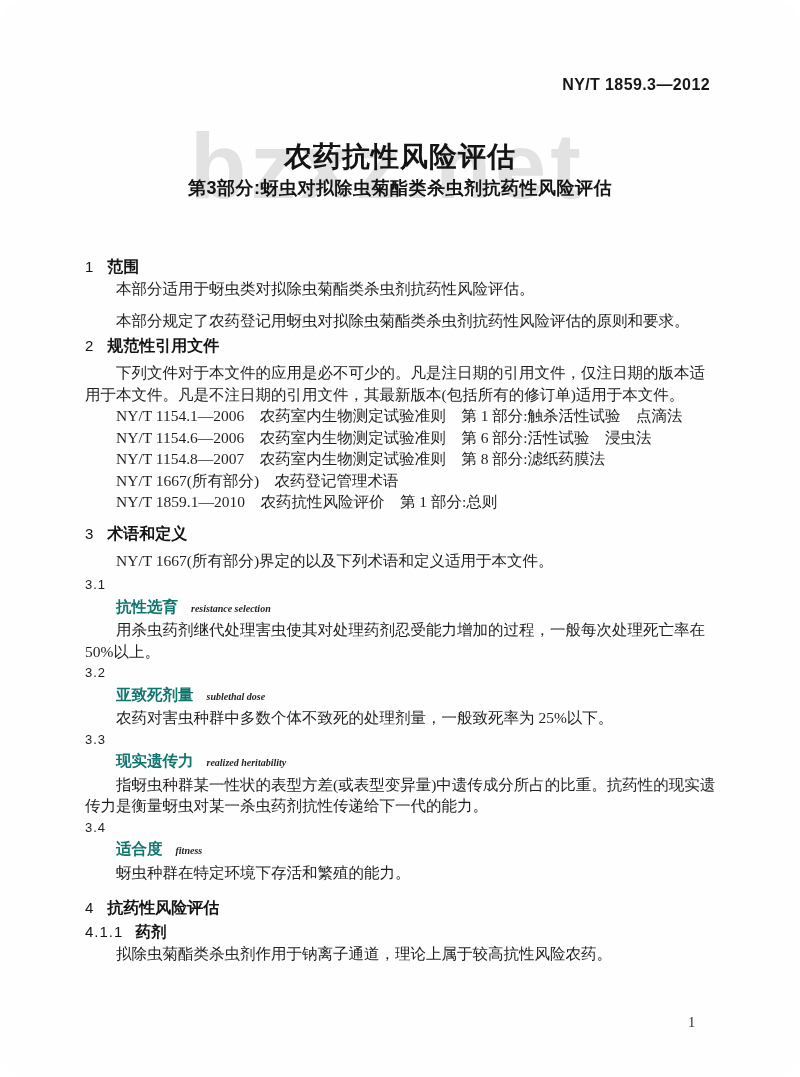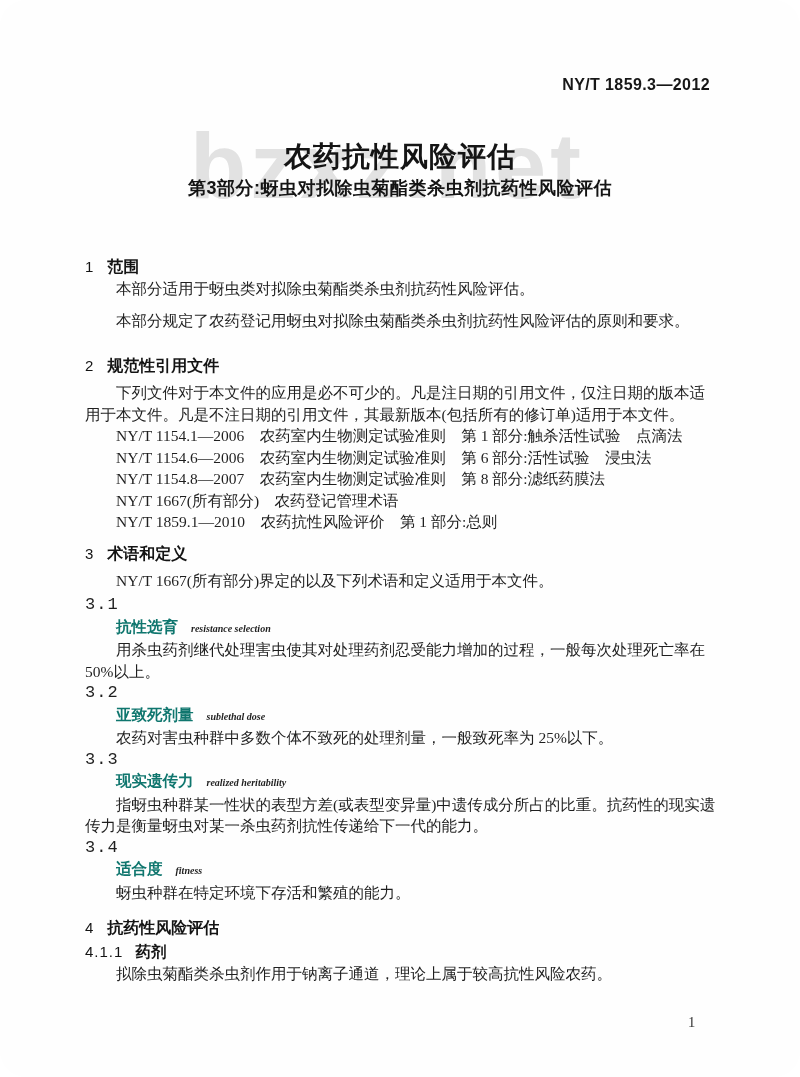--- a/index.html
+++ b/index.html
@@ -35,22 +35,22 @@
     font-family:"Liberation Sans", sans-serif;
     font-size:16px; line-height:22px; font-weight:700; color:#141414;
   }
   .sec-h .num { font-weight:400; font-size:15px; margin-right:14px; }
   .sub-h {
     font-family:"Liberation Sans", sans-serif;
     font-size:15.5px; line-height:21.5px; font-weight:700; color:#141414;
   }
   .sub-h .num { font-weight:400; font-size:15px; margin-right:12px; letter-spacing:1px; }
   .term-num {
-    font-family:Liberation Mono, monospace;
-    font-size:17px; line-height:21.5px; letter-spacing:1px; color:#1f1f1f;
+    font-family:Liberation Sans, sans-serif;
+    font-size:13px; line-height:21.5px; letter-spacing:1px; color:#1f1f1f;
   }
   .term-h { padding-left:2em; line-height:21.5px; }
   .term-h .zh {
     font-family:"Liberation Sans", sans-serif; font-weight:700; font-size:15.5px; color:#0f766e;
   }
   .term-h .en {
     font-family:"Liberation Serif", serif; font-weight:700; font-size:10px; margin-left:13px;font-style:italic;
   }
   .para { margin:0; text-indent:2em; }
   .ref-line { padding-left:2em; }
@@ -74,21 +74,21 @@
   </div>
 
   <div class="content">
 
     <div class="sec-h" style="margin-top:10px">
       <span class="num">1</span><span>范围</span>
     </div>
     <p class="para">本部分适用于蚜虫类对拟除虫菊酯类杀虫剂抗药性风险评估。</p>
     <p class="para" style="margin-top:10px">本部分规定了农药登记用蚜虫对拟除虫菊酯类杀虫剂抗药性风险评估的原则和要求。</p>
 
-    <div class="sec-h" style="margin-top:24px">
+    <div class="sec-h" style="margin-top:4px">
       <span class="num">2</span><span>规范性引用文件</span>
     </div>
     <p class="para" style="margin-top:5px">下列文件对于本文件的应用是必不可少的。凡是注日期的引用文件，仅注日期的版本适用于本文件。凡是不注日期的引用文件，其最新版本(包括所有的修订单)适用于本文件。</p>
     <div class="ref-line">NY/T 1154.1—2006　农药室内生物测定试验准则　第 1 部分:触杀活性试验　点滴法</div>
     <div class="ref-line">NY/T 1154.6—2006　农药室内生物测定试验准则　第 6 部分:活性试验　浸虫法</div>
     <div class="ref-line">NY/T 1154.8—2007　农药室内生物测定试验准则　第 8 部分:滤纸药膜法</div>
     <div class="ref-line">NY/T 1667(所有部分)　农药登记管理术语</div>
     <div class="ref-line">NY/T 1859.1—2010　农药抗性风险评价　第 1 部分:总则</div>
 
     <div class="sec-h" style="margin-top:10px">

